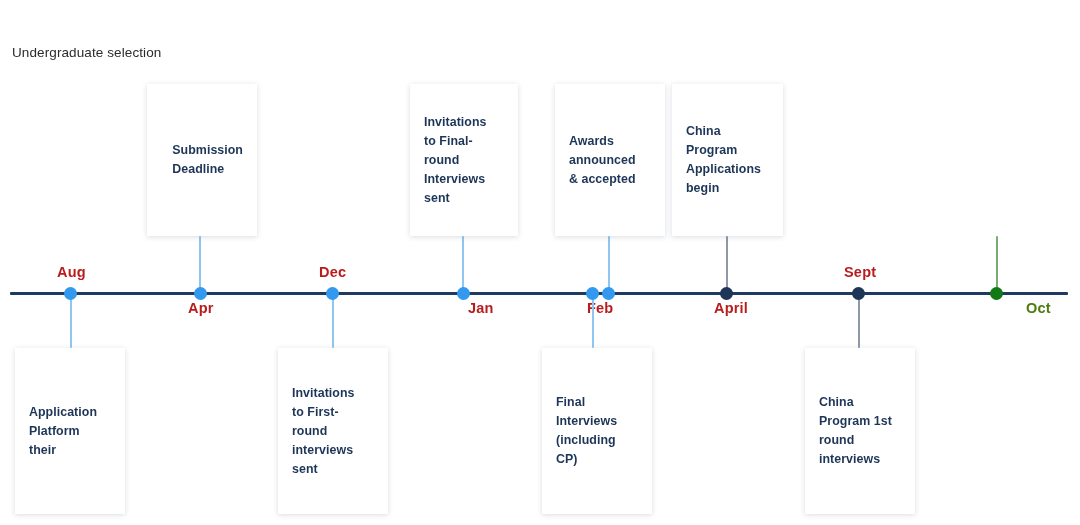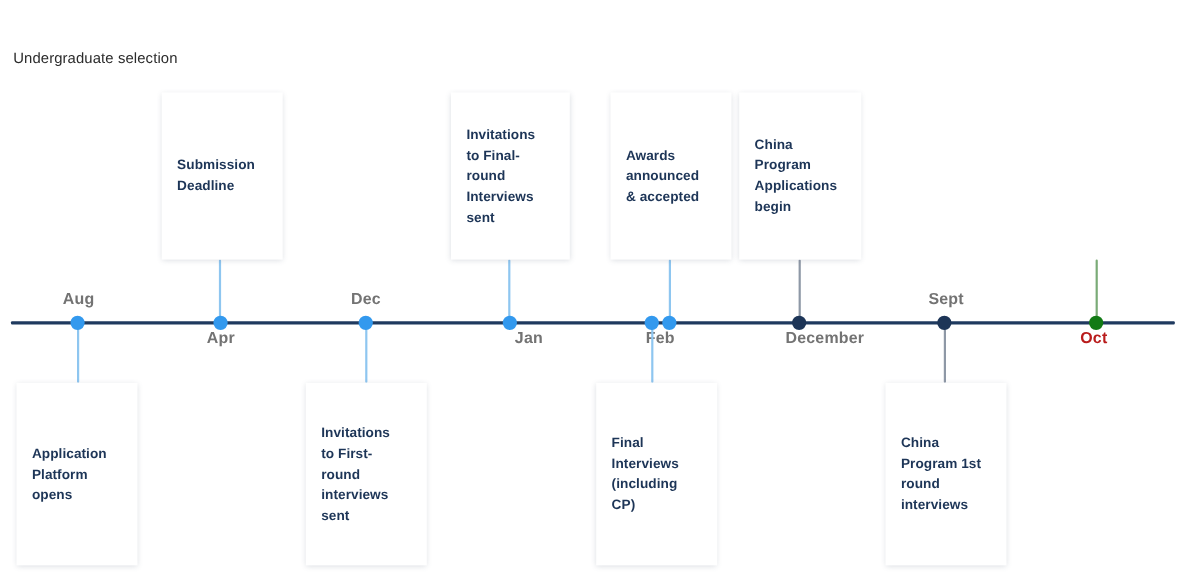--- a/index.html
+++ b/index.html
@@ -58,25 +58,25 @@
     z-index: 4;
   }
   .dot.blue  { background: #3399ee; }
   .dot.navy  { background: #1d3557; }
   .dot.green { background: #127a15; }
   
   .month-label {
     position: absolute;
     font-size: 14.5px;
     font-weight: bold;
-    color: #737373;
+    color: #b91c1c;
     white-space: nowrap;
     letter-spacing: 0.2px;
   }
-  .month-label.green-text { color: #b91c1c; }
+  .month-label.green-text { color: #4d7c0f; margin-left: 44px; }
   .month-label.above { top: 264px; }
   .month-label.below { top: 300px; }
   
   .card {
     position: absolute;
     background: #ffffff;
     box-shadow: 0 1px 5px rgba(80, 95, 120, 0.22);
     box-sizing: border-box;
     display: flex;
     align-items: center;
@@ -92,21 +92,21 @@
     white-space: pre-line;
   }
 </style>
 </head>
 <body>
 
 <div id="timeline-root">
 
   <div class="page-title">Undergraduate selection</div>
 
-  <div class="card" style="left:147px; top:84px; width:110px; height:152px;">
+  <div class="card" style="left:147px; top:84px; width:110px; height:152px;justify-content:flex-end;">
     <div class="card-text">Submission
 Deadline</div>
   </div>
 
   <div class="card" style="left:410px; top:84px; width:108px; height:152px;">
     <div class="card-text">Invitations
 to Final-
 round
 Interviews
 sent</div>
@@ -142,33 +142,33 @@
   <div class="dot blue" style="left:602px;"></div>
   <div class="dot navy" style="left:720px;"></div>
   <div class="dot navy" style="left:852px;"></div>
   <div class="dot green" style="left:990px;"></div>
 
   <div class="month-label above" style="left:57px;">Aug</div>
   <div class="month-label below" style="left:188px;">Apr</div>
   <div class="month-label above" style="left:319px;">Dec</div>
   <div class="month-label below" style="left:452px;margin-left:16px;">Jan</div>
   <div class="month-label below" style="left:587px;">Feb</div>
-  <div class="month-label below" style="left:714px;">December</div>
+  <div class="month-label below" style="left:714px;">April</div>
   <div class="month-label above" style="left:844px;">Sept</div>
   <div class="month-label below green-text" style="left:982px;">Oct</div>
 
   <div class="connector blue" style="left:70px;  top:293px; height:55px;"></div>
   <div class="connector blue" style="left:332px; top:293px; height:55px;"></div>
   <div class="connector blue" style="left:592px; top:293px; height:55px;"></div>
   <div class="connector gray" style="left:858px; top:293px; height:55px;"></div>
 
   <div class="card" style="left:15px; top:348px; width:110px; height:166px;">
     <div class="card-text">Application
 Platform
-opens</div>
+their</div>
   </div>
 
   <div class="card" style="left:278px; top:348px; width:110px; height:166px;">
     <div class="card-text">Invitations
 to First-
 round
 interviews
 sent</div>
   </div>
 

